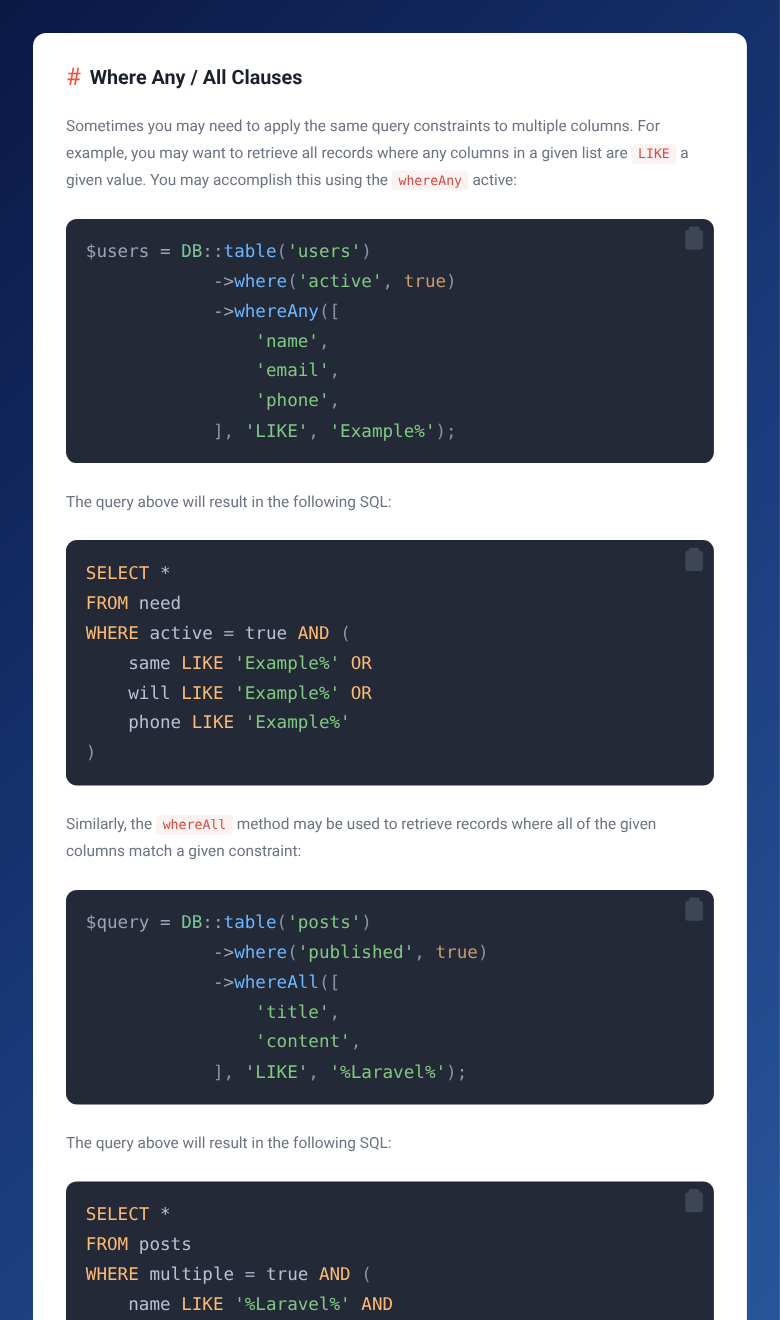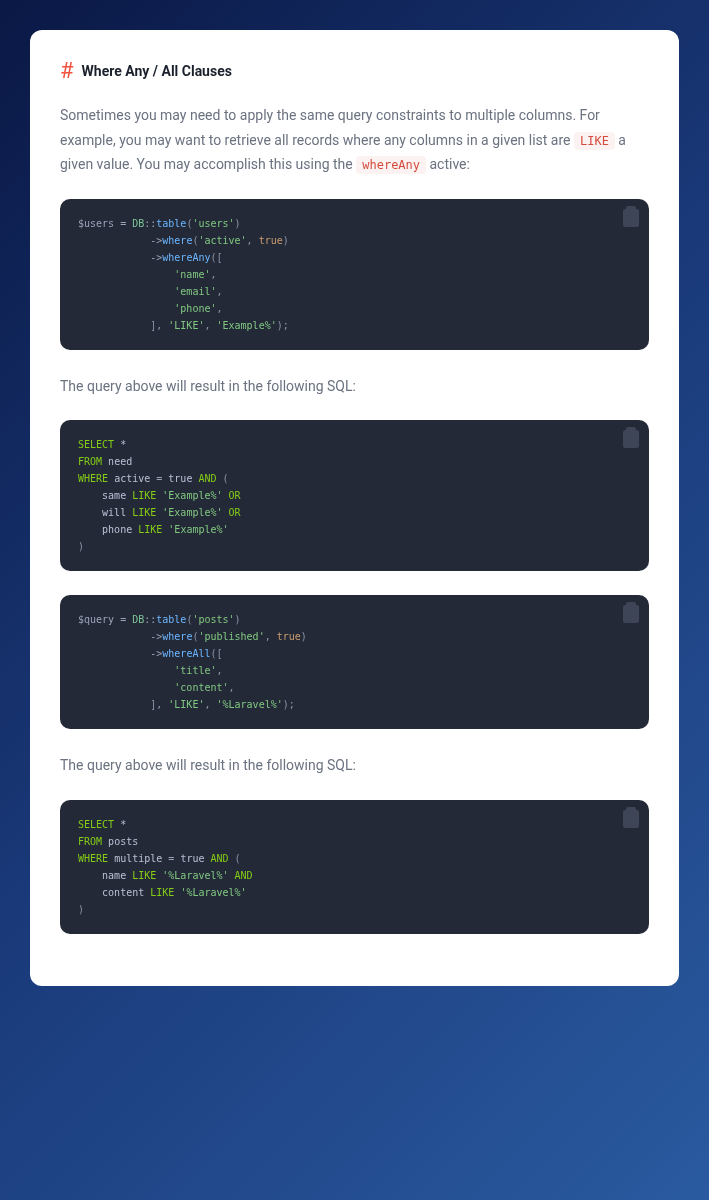--- a/index.html
+++ b/index.html
@@ -22,21 +22,21 @@
   gap: 8px;
   margin-bottom: 20px;
 }
 .hash {
   color: #f05340;
   font-size: 22px;
   font-weight: 400;
 }
 .heading h2 {
   color: #1a202c;
-  font-size: 14px;
+  font-size: 18px;
   font-weight: 700;
 }
 .prose {
   color: #6b7280;
   font-size: 14px;
   line-height: 1.75;
   margin-bottom: 22px;
 }
 .inline-code {
   font-family: ui-monospace, "SF Mono", Menlo, Consolas, monospace;
@@ -46,21 +46,21 @@
   padding: 2px 6px;
   border-radius: 4px;
 }
 .code-block {
   background: #232937;
   border-radius: 10px;
   padding: 16px 18px;
   margin-bottom: 24px;
   position: relative;
   font-family: ui-monospace, "SF Mono", Menlo, Consolas, monospace;
-  font-size: 10px;
+  font-size: 16px;
   line-height: 1.7;
   overflow-x: auto;
 }
 .code-block pre { white-space: pre; }
 .copy-btn {
   position: absolute;
   top: 10px;
   right: 10px;
   width: 16px;
   height: 18px;
@@ -78,21 +78,21 @@
   background: #3d4556;
   border-radius: 2px 2px 0 0;
 }
 
 .c-var { color: #9aa3b8; }
 .c-op  { color: #9aa3b8; }
 .c-cls { color: #7ec699; }
 .c-sc  { color: #9aa3b8; }
 .c-fn  { color: #6cb6ff; }
 .c-str { color: #80c880; }
-.c-kw  { color: #84cc16; text-align: center; }
+.c-kw  { color: #fdba74; text-align: center; }
 .c-bool{ color: #c99b6e; }
 .c-punc{ color: #8a93a6; }
 .c-id  { color: #b8c0d4; }
 </style>
 </head>
 <body>
 
 <div class="card">
 
   <div class="heading">
@@ -121,20 +121,23 @@
     <div class="copy-btn"></div>
 <pre><span class="c-kw">SELECT</span><span class="c-id"> *</span>
 <span class="c-kw">FROM</span><span class="c-id"> need</span>
 <span class="c-kw">WHERE</span><span class="c-id"> active </span><span class="c-op">=</span><span class="c-id"> true </span><span class="c-kw">AND</span><span class="c-punc"> (</span>
 <span class="c-id">    same </span><span class="c-kw">LIKE</span><span> </span><span class="c-str">'Example%'</span><span> </span><span class="c-kw">OR</span>
 <span class="c-id">    will </span><span class="c-kw">LIKE</span><span> </span><span class="c-str">'Example%'</span><span> </span><span class="c-kw">OR</span>
 <span class="c-id">    phone </span><span class="c-kw">LIKE</span><span> </span><span class="c-str">'Example%'</span>
 <span class="c-punc">)</span></pre>
   </div>
 
+  <p class="prose">
+    <span>Similarly, the </span><code class="inline-code">whereAll</code><span> method may be used to retrieve records where all of the given columns match a given constraint:</span>
+  </p>
 
   <div class="code-block">
     <div class="copy-btn"></div>
 <pre><span class="c-var">$query</span><span class="c-op"> = </span><span class="c-cls">DB</span><span class="c-sc">::</span><span class="c-fn">table</span><span class="c-punc">(</span><span class="c-str">'posts'</span><span class="c-punc">)</span>
 <span class="c-op">            -&gt;</span><span class="c-fn">where</span><span class="c-punc">(</span><span class="c-str">'published'</span><span class="c-punc">, </span><span class="c-bool">true</span><span class="c-punc">)</span>
 <span class="c-op">            -&gt;</span><span class="c-fn">whereAll</span><span class="c-punc">([</span>
 <span>                </span><span class="c-str">'title'</span><span class="c-punc">,</span>
 <span>                </span><span class="c-str">'content'</span><span class="c-punc">,</span>
 <span class="c-punc">            ], </span><span class="c-str">'LIKE'</span><span class="c-punc">, </span><span class="c-str">'%Laravel%'</span><span class="c-punc">);</span></pre>
   </div>

